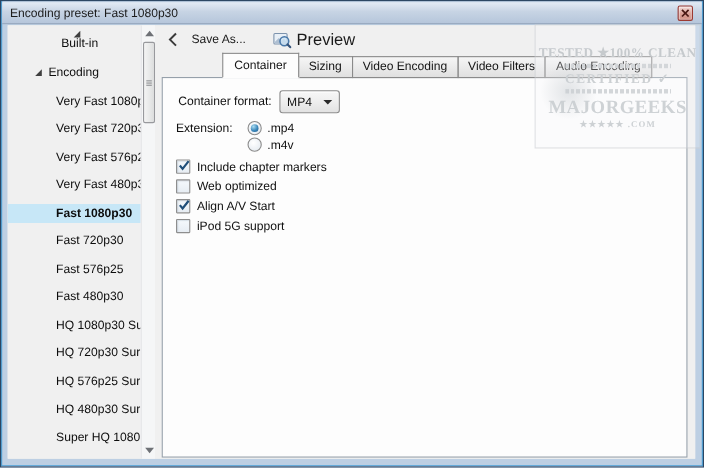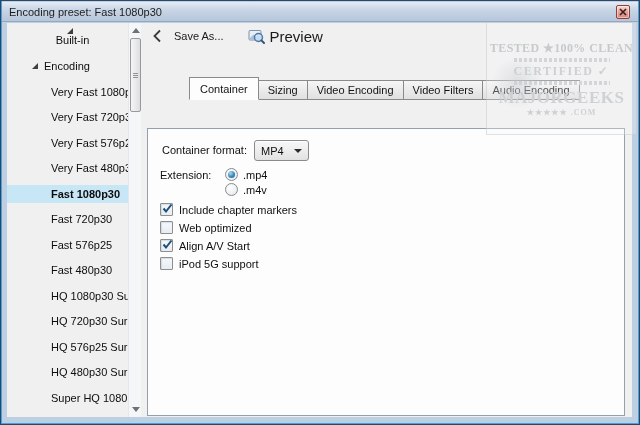--- a/index.html
+++ b/index.html
@@ -61,28 +61,28 @@
     border:1px solid #98999d; border-radius:2px;
     background:linear-gradient(90deg,#f4f4f4,#e9eaea 50%,#dcdddd);
     cursor:pointer; display:flex; align-items:center; justify-content:center; flex-direction:column; gap:1px;
   }
   .grip, .grip::before, .grip::after { width:5px; height:1px; background:#8f9194; display:block; content:""; }
   .grip { position:relative; }
   .grip::before { position:absolute; top:-2px; left:0; }
   .grip::after  { position:absolute; top: 2px; left:0; }
 
   
-  .main { position:relative; flex:1; display:flex; flex-direction:column; background:#f0f0f0;gap:29px; }
+  .main { position:relative; flex:1; display:flex; flex-direction:column; background:#f0f0f0; }
 
   .toolbar { height:26px; display:flex; align-items:center; flex:none; }
   .tb-back { margin-left:8px; width:16px; height:18px; display:flex; align-items:center; justify-content:center; cursor:pointer; }
   .tb-saveas { margin-left:4px; font-size:11px; color:#1a1a1a; padding:3px 5px; cursor:pointer; }
   .tb-preview { margin-left:14px; display:flex; align-items:center; gap:5px; font-size:15px; color:#1a1a1a; padding:3px 5px; cursor:pointer; }
 
-  .tabs { display:flex; align-items:flex-end; margin:0 0 -1px 0; position:relative; z-index:3; height:22px; flex:none;padding-left:48px; }
+  .tabs { display:flex; align-items:flex-end; margin:0 0 -1px 13px; position:relative; z-index:3; height:22px; flex:none;padding-left:48px; }
   .tab {
     font-size:11px; color:#141414; padding:3px 9px 3px;
     background:linear-gradient(#f6f6f6,#ececec 45%,#e0e0e0);
     border:1px solid #8a8a8a; margin-left:-1px; cursor:pointer; white-space:nowrap;
   }
   .tab.active {
     margin-left:0; background:#fdfdfd; padding:5px 10px 4px;
     border-bottom:1px solid #fdfdfd; position:relative; z-index:2; cursor:default;
   }
 

